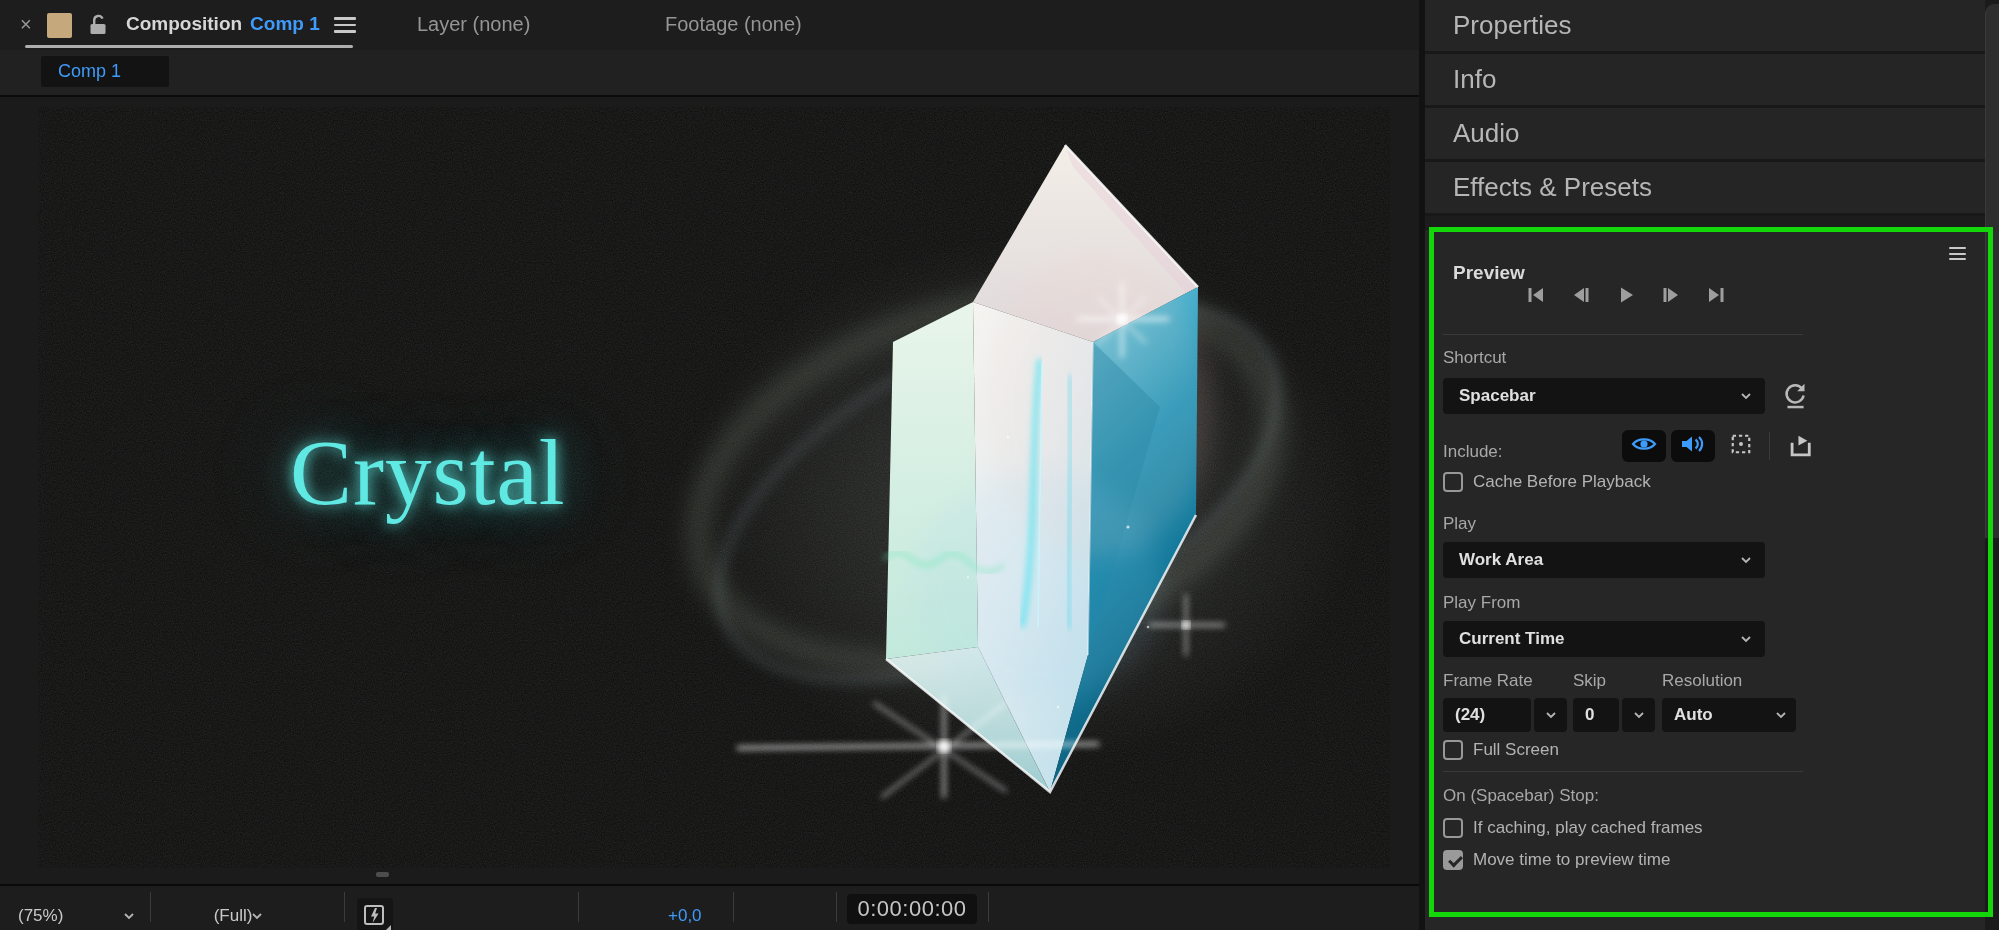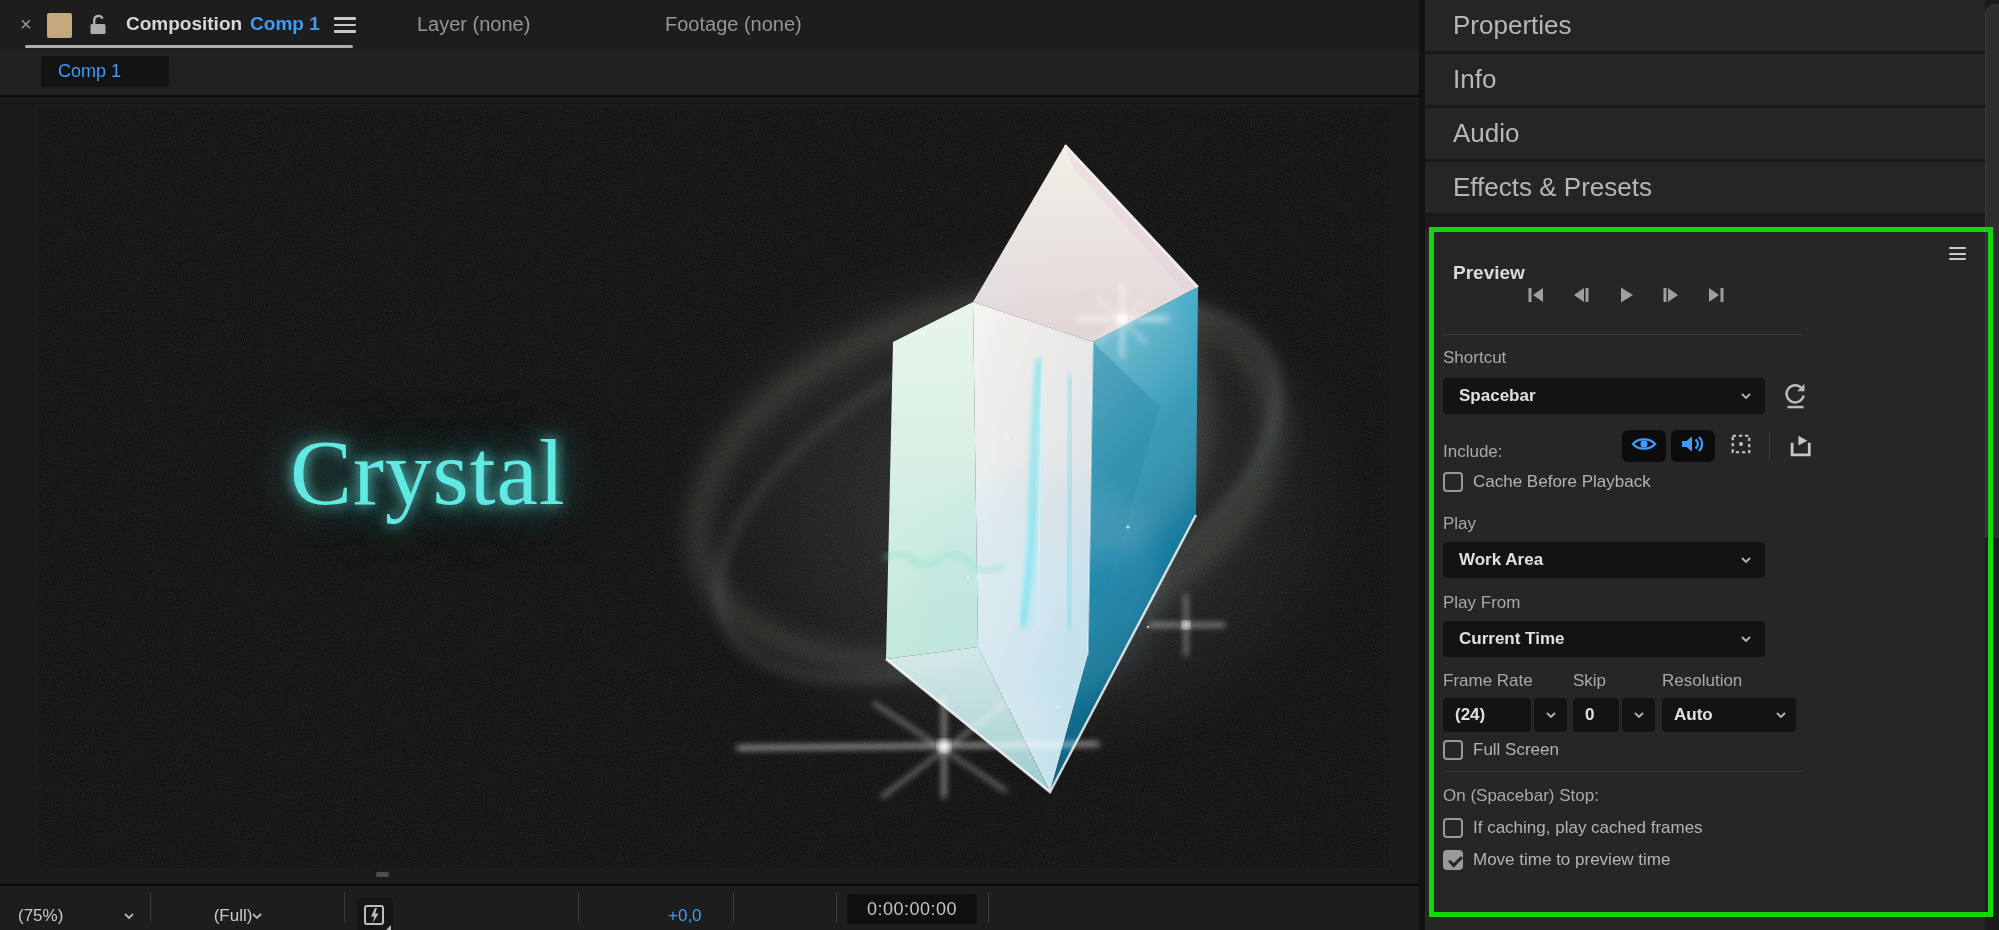--- a/index.html
+++ b/index.html
@@ -37,21 +37,21 @@
   .toolbar { position:absolute; left:0; top:884px; width:1419px; height:46px; background:#1d1d1d; border-top:2px solid #090909; }
   .tb { position:absolute; top:50%; transform:translateY(-50%); display:flex; align-items:center; color:#c9c9c9; font-size:17px;margin-top:8px; }
   .tb-sep { position:absolute; top:6px; width:1px; height:30px; background:#3b3b3b; }
   .chev { width:10px; height:10px; flex:none; }
   .chev path { stroke:#b5b5b5; stroke-width:1.8; fill:none; }
   .tb-btn { width:36px; height:36px; display:flex; align-items:center; justify-content:center; position:relative; border-radius:4px; }
   .tb-btn.pressed { background:#151515; }
   .dd-tri { position:absolute; right:2px; bottom:3px; width:0; height:0;
             border-left:6px solid transparent; border-bottom:6px solid #b5b5b5; }
   .timecode { position:absolute; left:847px; top:8px; width:130px; height:30px; background:#101010; border-radius:4px;
-              color:#c6c6c6; font-size:18px; letter-spacing:.5px; text-align:center; line-height:30px; }
+              color:#c6c6c6; font-size:22px; letter-spacing:.5px; text-align:center; line-height:30px; }
 
   
   .panel-gap { position:absolute; left:1419px; top:0; width:6px; height:930px; background:#121212; }
   .sidebar { position:absolute; left:1425px; top:0; width:560px; height:930px; background:#262626; }
   .sb-row { height:54px; border-bottom:3px solid #181818; display:flex; align-items:center; padding-left:28px;
             font-size:26px; color:#b6b6b6; background:#252525; }
   .group-gap { height:14px; background:#1c1c1c; }
 
   .preview { position:relative; height:688px; background:#262626; }
   .pv { position:absolute; }

